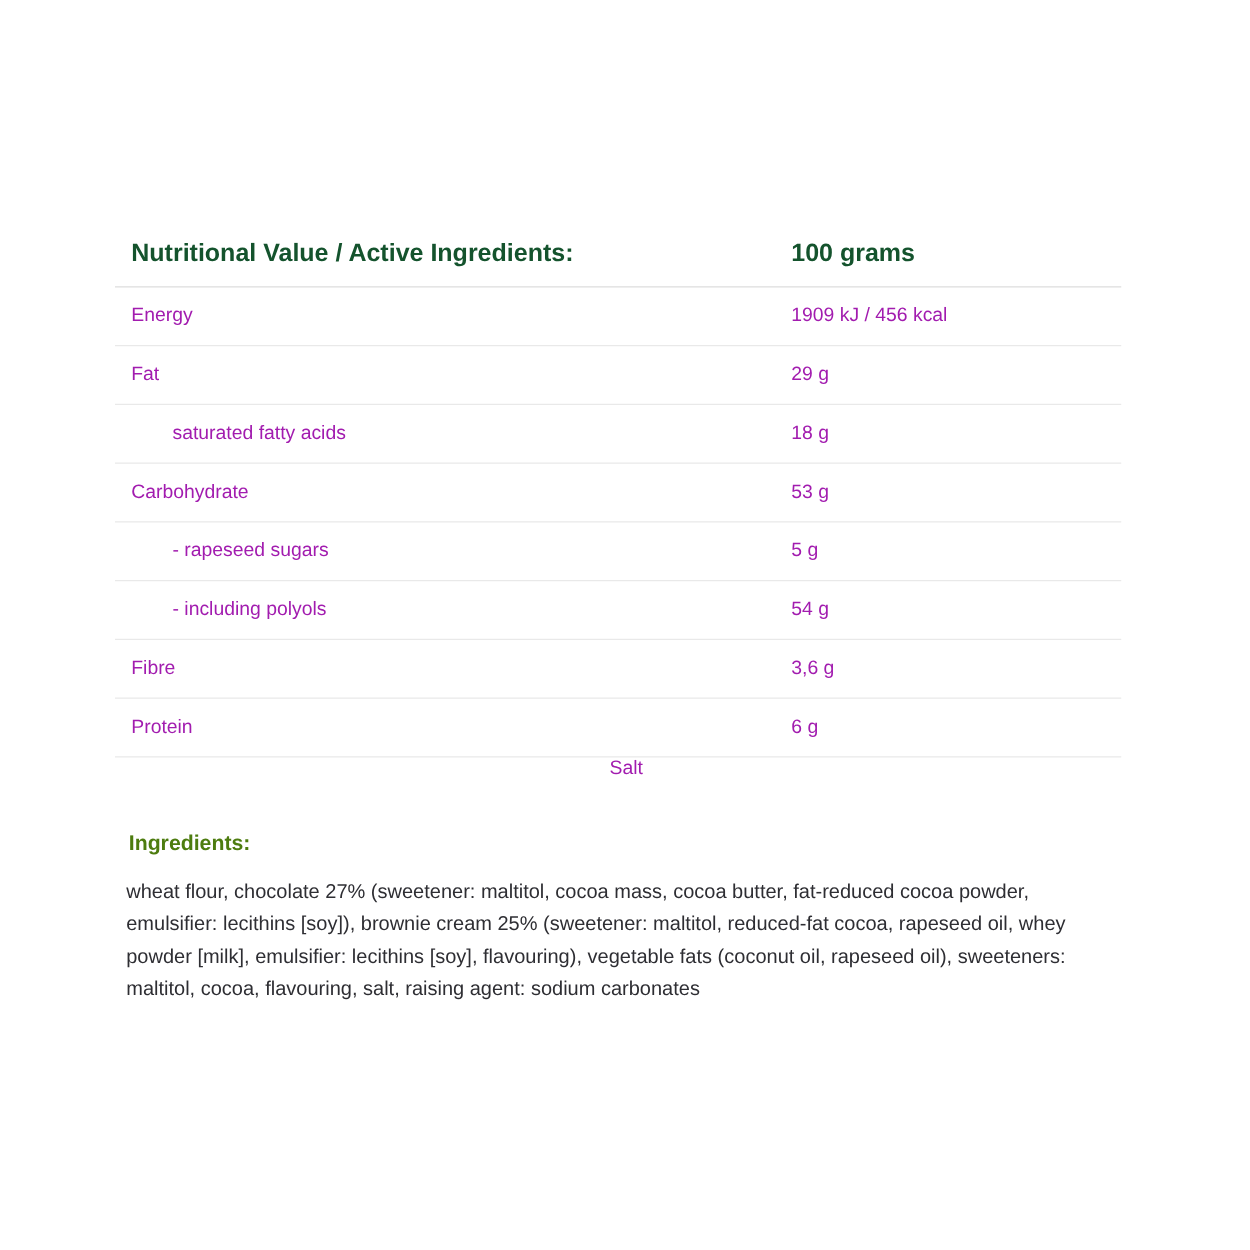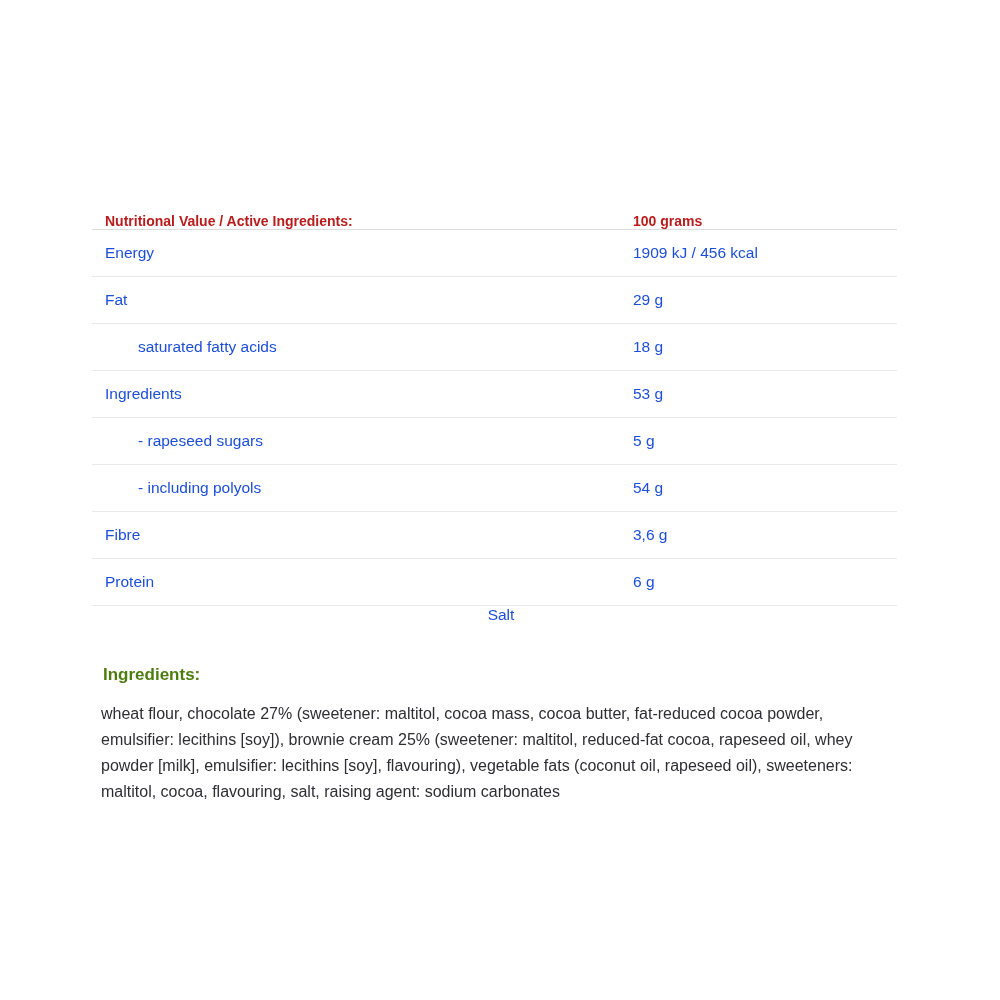--- a/index.html
+++ b/index.html
@@ -12,34 +12,34 @@
     overflow: hidden;
   }
   .nutrition {
     position: absolute;
     left: 92px;
     top: 192px;
     width: 805px;
   }
   .thead {
     display: flex;
-    align-items: flex-end;
+    align-items: flex-start;
     height: 37px;
     border-bottom: 1px solid #dddddd;
     font-weight: bold;
-    font-size: 14px;
-    color: #b91c1c;
+    font-size: 20px;
+    color: #14532d;
   }
   .row {
     display: flex;
     align-items: center;
     height: 46px;
     border-bottom: 1px solid #e9e9e9;
     font-size: 15.5px;
-    color: #1d4ed8;
+    color: #a21caf;
   }
   .row.last { border-bottom: none; flex-direction: column; }
   .c1 {
     flex: 0 0 541px;
     box-sizing: border-box;
     padding-left: 13px;
   }
   .row.indent .c1 { padding-left: 46px; }
   .c2 { flex: 1; }
   .ingredients {
@@ -85,21 +85,21 @@
       <div class="c1">Fat</div>
       <div class="c2">29 g</div>
     </div>
 
     <div class="row indent">
       <div class="c1">saturated fatty acids</div>
       <div class="c2">18 g</div>
     </div>
 
     <div class="row">
-      <div class="c1">Ingredients</div>
+      <div class="c1">Carbohydrate</div>
       <div class="c2">53 g</div>
     </div>
 
     <div class="row indent">
       <div class="c1">- rapeseed sugars</div>
       <div class="c2">5 g</div>
     </div>
 
     <div class="row indent">
       <div class="c1">- including polyols</div>

